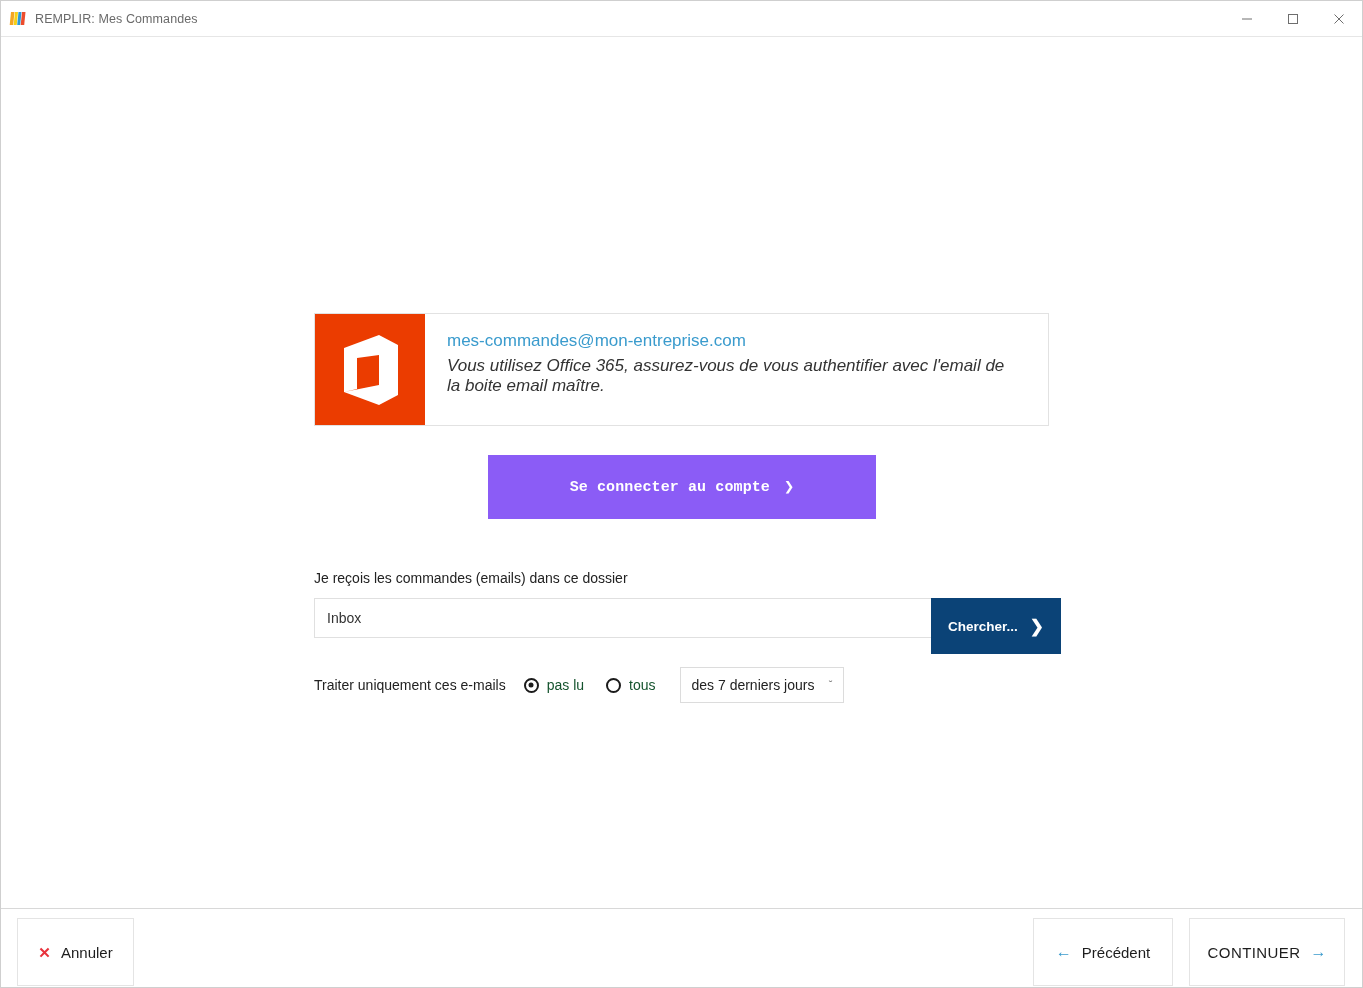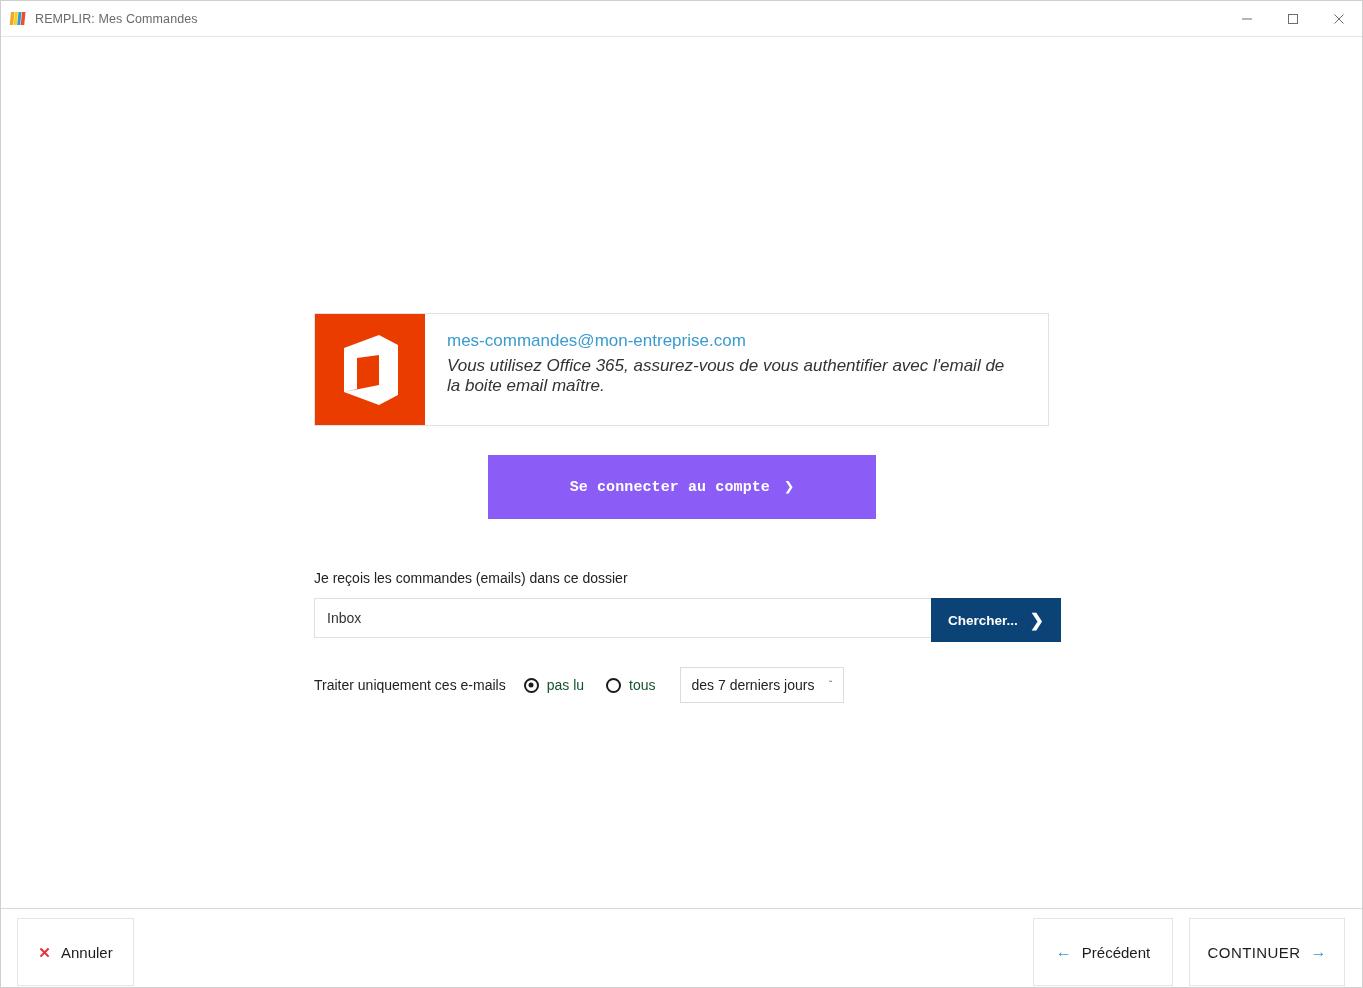--- a/index.html
+++ b/index.html
@@ -174,21 +174,21 @@
     font-size: 14px;
     color: #333333;
     padding: 0 12px;
     outline: none;
   }
   .search-btn {
     position: absolute;
     right: 0;
     top: 0;
     width: 130px;
-    height: 44px;
+    height: 56px;
     background: #0b4377;
     color: #ffffff;
     font-size: 13.5px;
     font-weight: bold;
     display: flex;
     align-items: center;
     justify-content: center;
     gap: 12px;
   }
 

